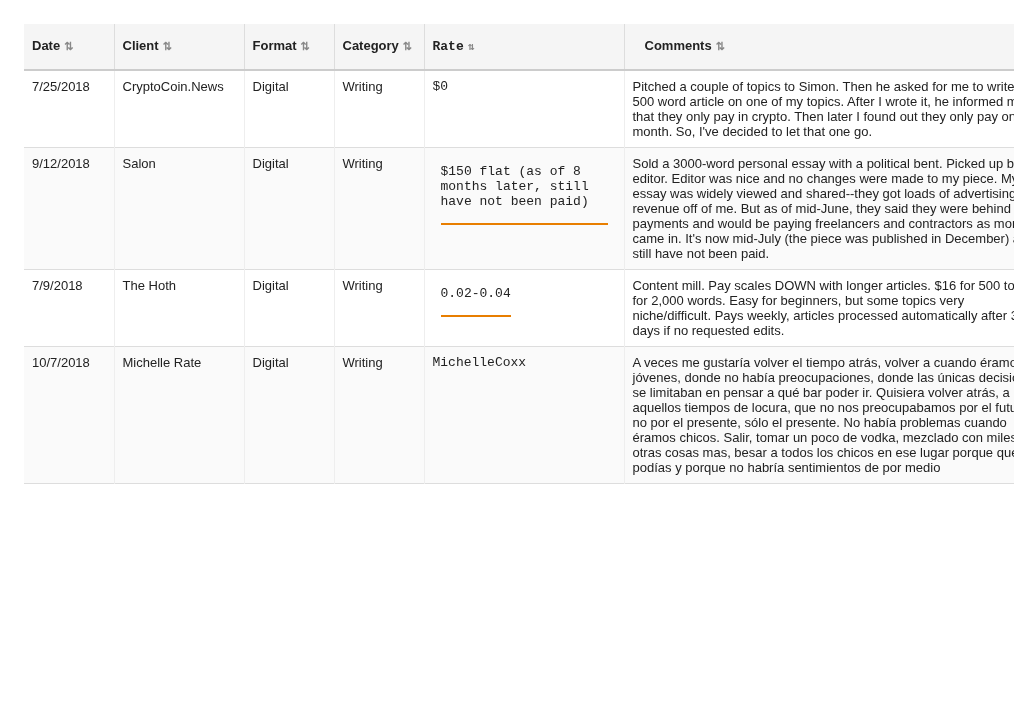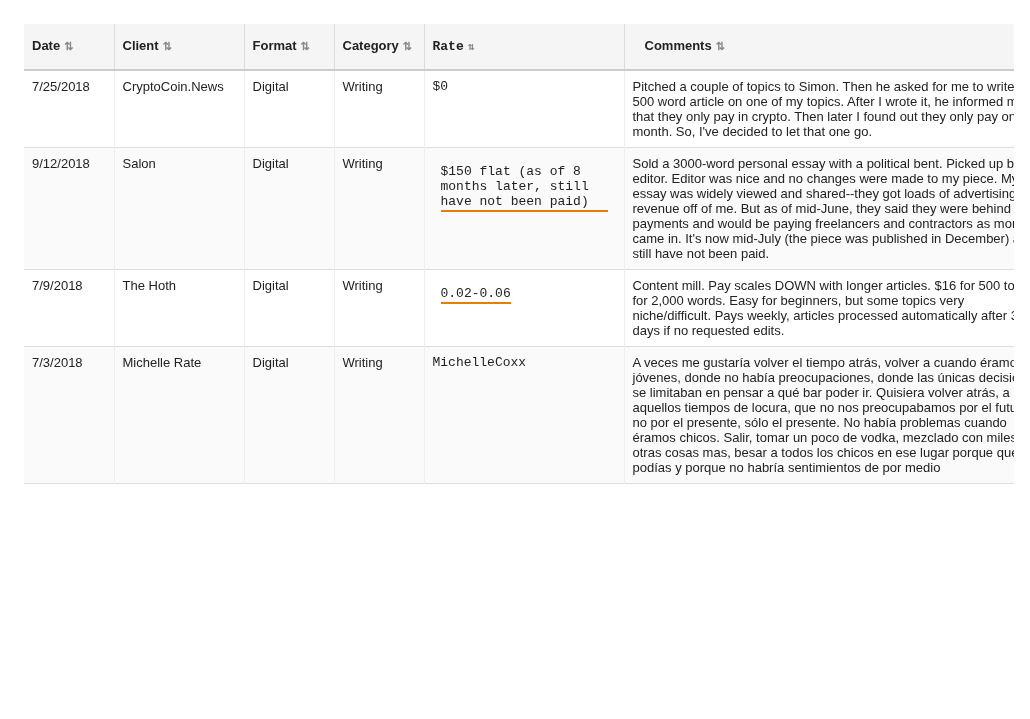--- a/index.html
+++ b/index.html
@@ -55,21 +55,21 @@
     td:last-child { border-right: none; }
     .col-date { width: 90px; }
     .col-client { width: 130px; }
     .col-format { width: 90px; }
     .col-category { width: 90px; }
     .col-rate { width: 200px; font-family: Liberation Mono, monospace; }
     .col-comments { width: 430px; }
     .rate-underlined {
       border-bottom: 2px solid #e87e00;
       display: inline-block;
-      padding-bottom: 1px;
+      padding-bottom: 14px;
     }
   </style>
 </head>
 <body>
 
 <table id="main-table">
   <thead>
     <tr>
     <th class="col-date">Date<span class="sort-icon"> ⇅</span></th>
         <th class="col-client">Client<span class="sort-icon"> ⇅</span></th>
@@ -94,25 +94,25 @@
         <td class="col-format">Digital</td>
         <td class="col-category">Writing</td>
         <td class="col-rate"><span class="rate-underlined">$150 flat (as of 8 months later, still have not been paid)</span></td>
         <td class="col-comments">Sold a 3000-word personal essay with a political bent. Picked up by Life editor. Editor was nice and no changes were made to my piece. My essay was widely viewed and shared--they got loads of advertising revenue off of me. But as of mid-June, they said they were behind on payments and would be paying freelancers and contractors as money came in. It's now mid-July (the piece was published in December) and I still have not been paid.</td>
       </tr>
       <tr>
         <td class="col-date">7/9/2018</td>
         <td class="col-client">The Hoth</td>
         <td class="col-format">Digital</td>
         <td class="col-category">Writing</td>
-        <td class="col-rate"><span class="rate-underlined">0.02-0.06</span></td>
+        <td class="col-rate"><span class="rate-underlined">0.02-0.04</span></td>
         <td class="col-comments">Content mill. Pay scales DOWN with longer articles. $16 for 500 to $40 for 2,000 words. Easy for beginners, but some topics very niche/difficult. Pays weekly, articles processed automatically after 3 days if no requested edits.</td>
       </tr>
       <tr>
-        <td class="col-date">7/3/2018</td>
+        <td class="col-date">10/7/2018</td>
         <td class="col-client">Michelle Rate</td>
         <td class="col-format">Digital</td>
         <td class="col-category">Writing</td>
         <td class="col-rate">MichelleCoxx</td>
         <td class="col-comments">A veces me gustaría volver el tiempo atrás, volver a cuando éramos jóvenes, donde no había preocupaciones, donde las únicas decisiones se limitaban en pensar a qué bar poder ir. Quisiera volver atrás, a aquellos tiempos de locura, que no nos preocupabamos por el futuro si no por el presente, sólo el presente. No había problemas cuando éramos chicos. Salir, tomar un poco de vodka, mezclado con miles de otras cosas mas, besar a todos los chicos en ese lugar porque querías, podías y porque no habría sentimientos de por medio</td>
       </tr>
     </tbody>
 </table>
 
 </body></html>

